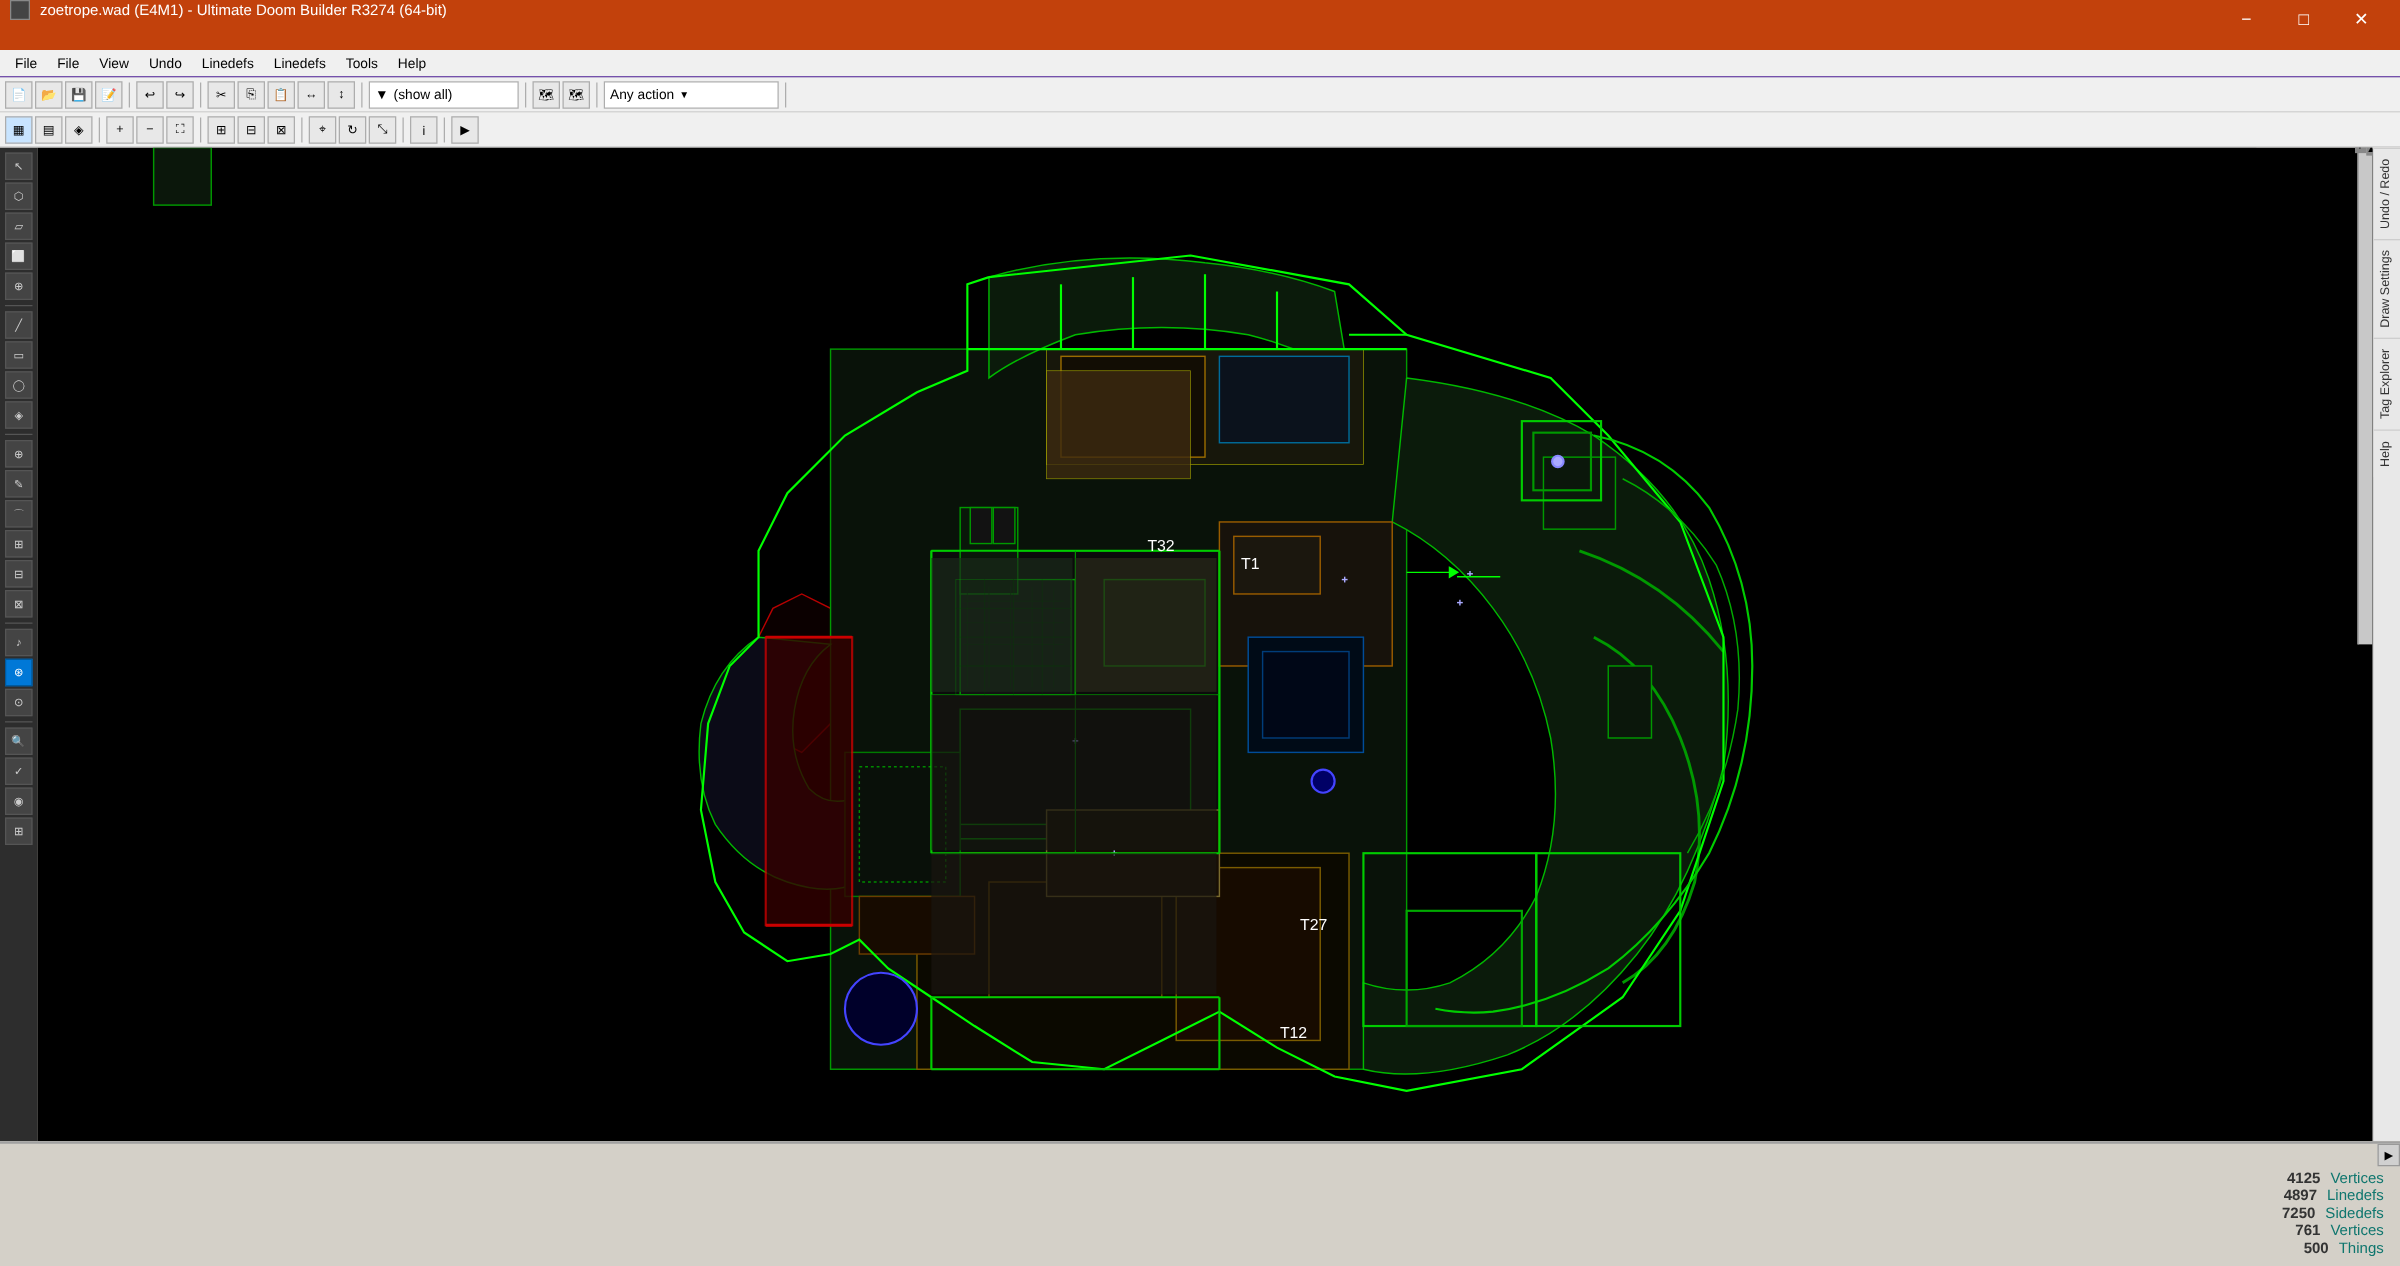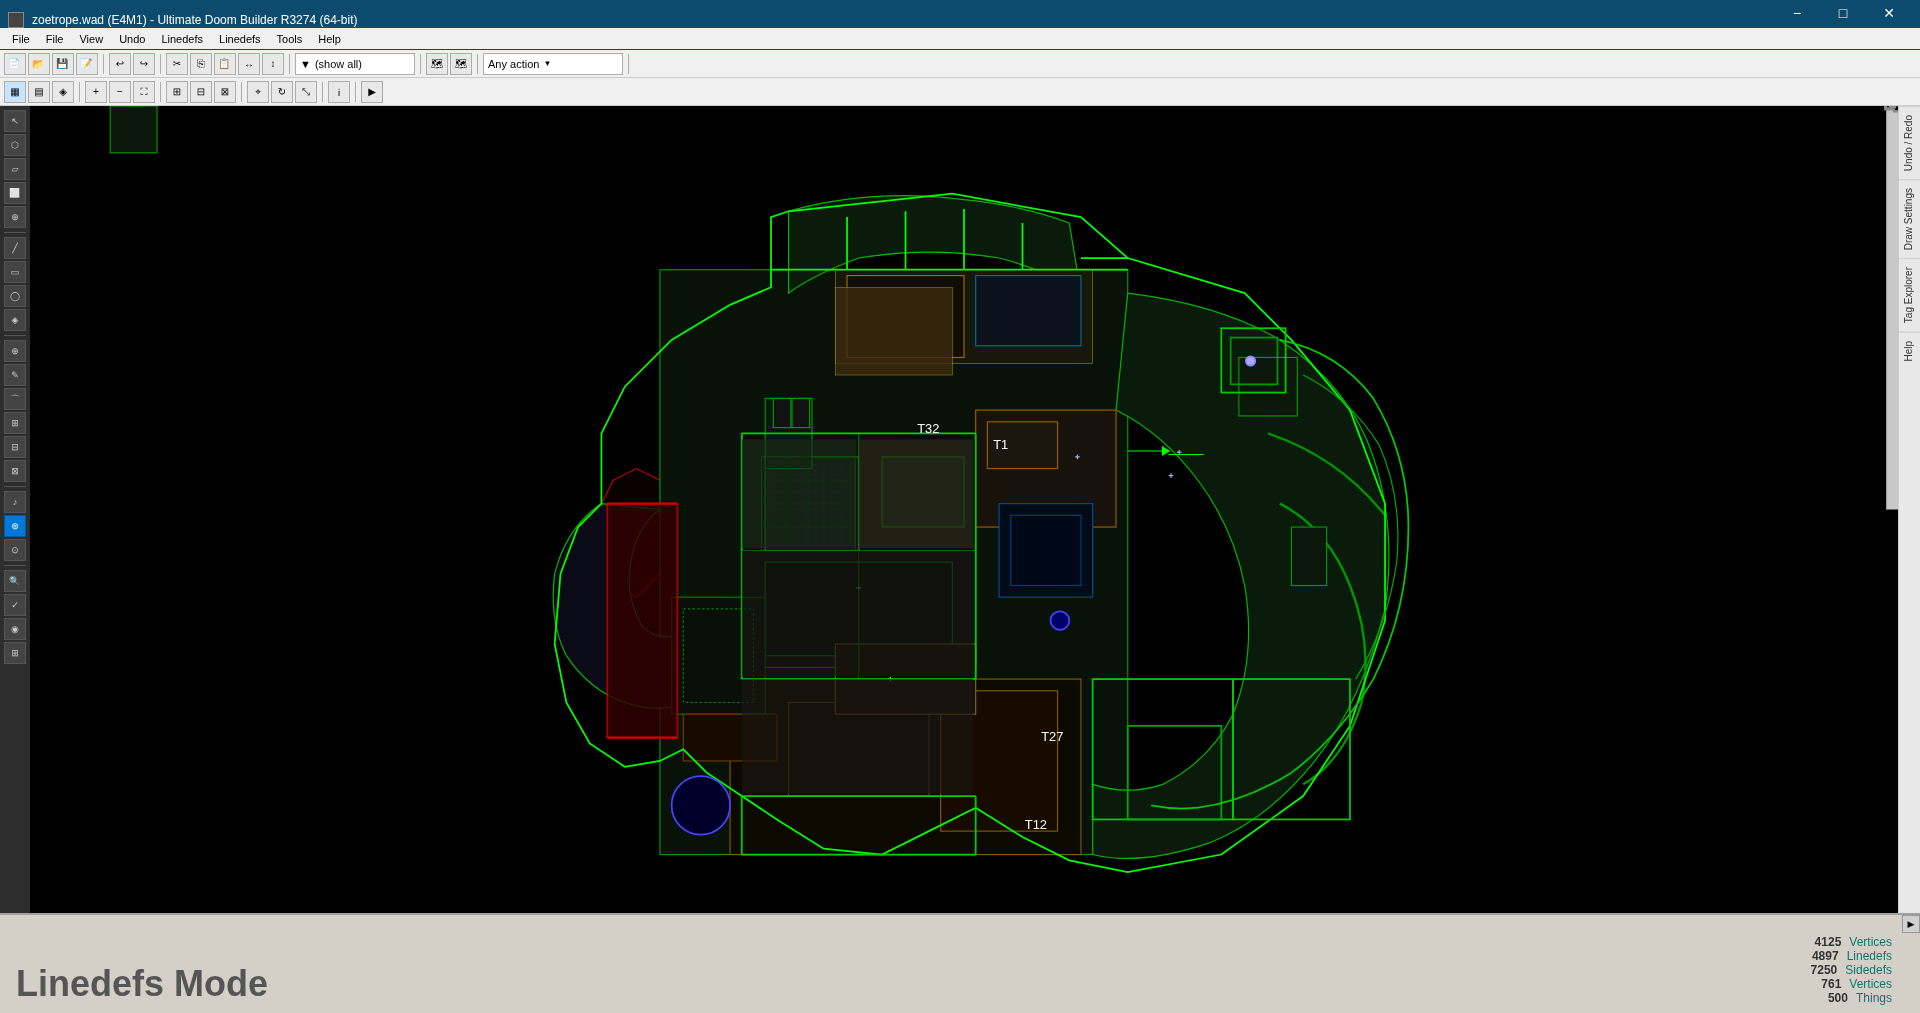--- a/index.html
+++ b/index.html
@@ -1,23 +1,23 @@
 <!DOCTYPE html>
 <html><head>
   <meta charset="utf-8">
   <style>
     * { margin: 0; padding: 0; box-sizing: border-box; }
     body { width: 1920px; height: 1013px; background: #d4d0c8; font-family: 'Segoe UI', Tahoma, sans-serif; font-size: 11px; overflow: hidden; display: flex; flex-direction: column; }
 
     
     #titlebar {
-      height: 28px;
-      background: #0c4a6e;
-      display: flex;
-      align-items: flex-end;
+      height: 40px;
+      background: #c2410c;
+      display: flex;
+      align-items: flex-start;
       padding: 0 8px;
       color: white;
       font-size: 12px;
       justify-content: space-between;
       flex-shrink: 0;
     }
     #titlebar .title { display: flex; align-items: center; gap: 8px; }
     #titlebar .title-icon { width: 16px; height: 16px; background: #444; border: 1px solid #888; }
     #titlebar .win-controls { display: flex; gap: 0; }
     #titlebar .win-btn {
@@ -161,21 +161,21 @@
       position: relative;
     }
     #mode-label {
       font-size: 36px;
       font-weight: bold;
       color: #555;
       margin-bottom: 4px;
     }
     #stats-panel {
       position: absolute;
-      right: 28px;
+      right: 13px;
       bottom: 8px;
       text-align: right;
       font-size: 12px;
       color: #333;
       margin-top: 27px;
     }
     .stat-row { display: flex; justify-content: flex-end; gap: 8px; }
     .stat-num { font-weight: bold; min-width: 50px; text-align: right; }
     .stat-label { color: #0f766e; }
 
@@ -491,21 +491,20 @@
 
   <div id="right-panel">
     <div class="right-tab">Undo / Redo</div>
     <div class="right-tab">Draw Settings</div>
     <div class="right-tab">Tag Explorer</div>
     <div class="right-tab">Help</div>
   </div>
 </div>
 
 <div id="statusbar">
-  <div id="mode-label">Linedefs Mode</div>
 
   <div id="stats-panel">
     <div class="stat-row">
       <span class="stat-num">4125</span>
       <span class="stat-label">Vertices</span>
     </div>
     <div class="stat-row">
       <span class="stat-num">4897</span>
       <span class="stat-label">Linedefs</span>
     </div>

